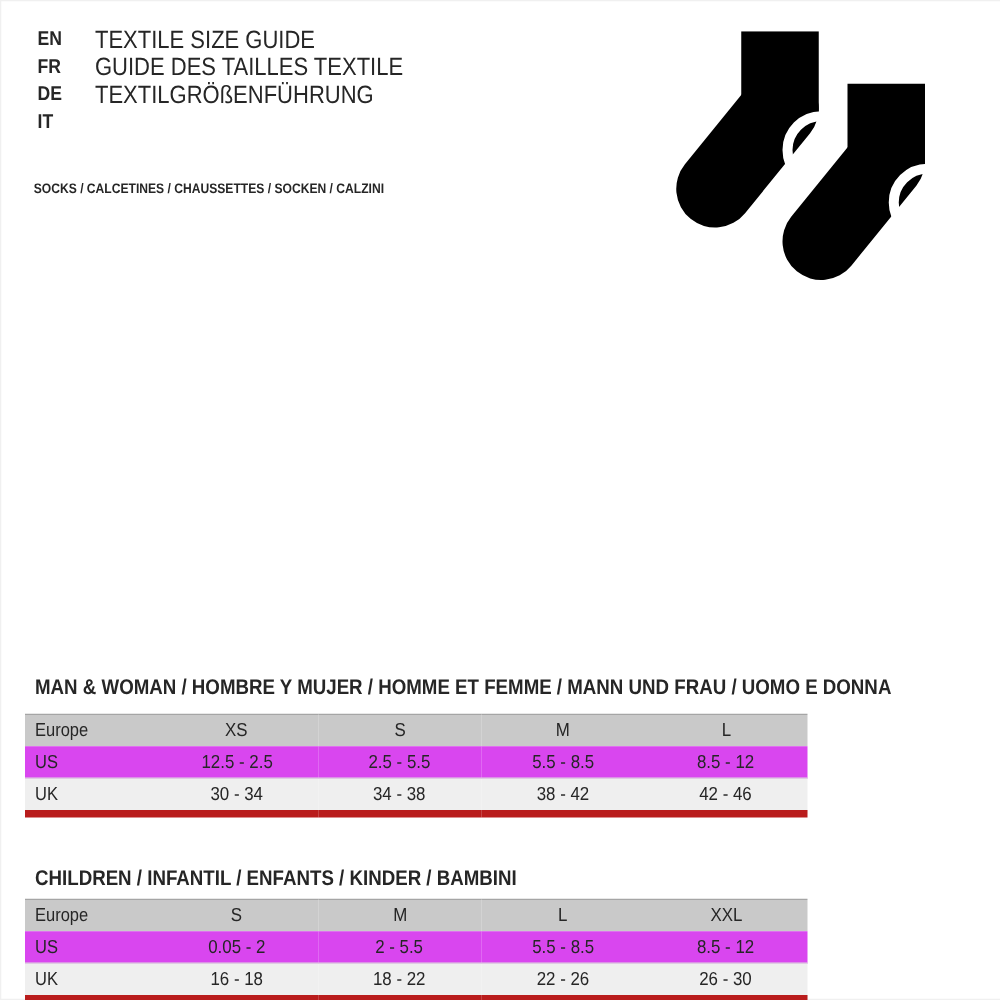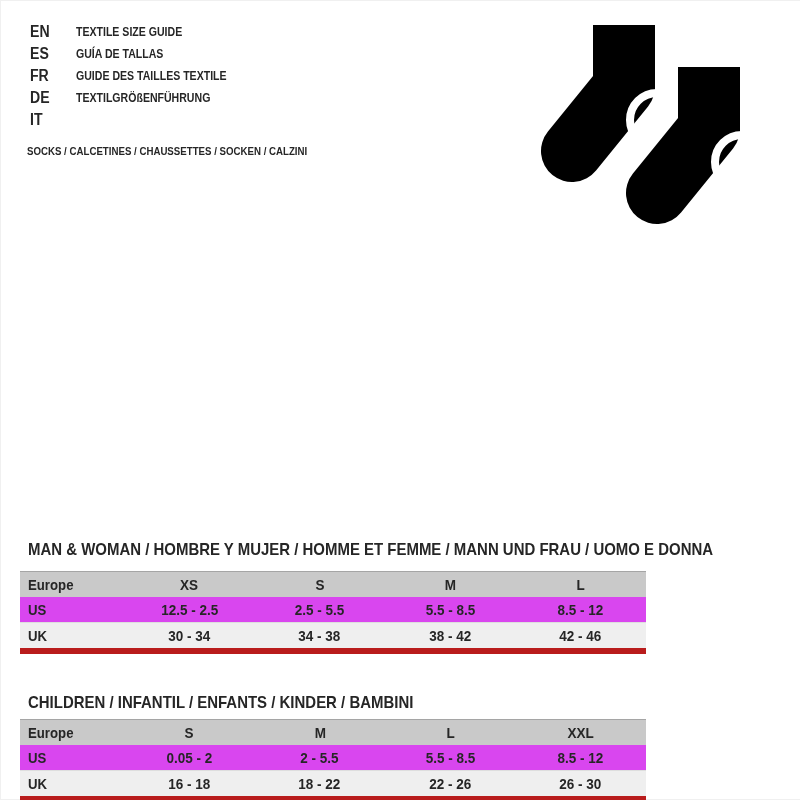--- a/index.html
+++ b/index.html
@@ -19,21 +19,21 @@
   }
 
   
   .condL { display: inline-block; transform: scaleX(0.88); transform-origin: 0 50%; white-space: nowrap; }
   .condC { display: inline-block; transform: scaleX(0.90); transform-origin: 50% 50%; white-space: nowrap; }
 
   
   .lang-list { position: absolute; left: 30px; top: 21px; }
   .lang-row { display: flex; align-items: center; height: 22px; }
   .lang-code  { width: 46px; font-weight: bold; font-size: 16px; }
-  .lang-label { font-weight: bold; font-size: 12px; }
+  .lang-label { font-weight: normal; font-size: 20px; }
 
   .category-line {
     position: absolute; left: 27px; top: 145px;
     font-weight: bold; font-size: 11px;
   }
 
   
   .socks { position: absolute; left: 531px; top: 25px; }
 
   
@@ -45,21 +45,21 @@
   .table-block.second .table-title { margin-top: 42px; margin-bottom: 9px; }
 
   table.size-table {
     width: 100%;
     border-collapse: collapse;
     table-layout: fixed;
   }
   table.size-table col.label-col { width: 104px; }
   table.size-table th, table.size-table td {
     height: 25px; padding: 0;
-    font-weight: bold; font-size: 15px;
+    font-weight: normal; font-size: 15px;
     text-align: center; vertical-align: middle;
   }
   table.size-table th.row-head, table.size-table td.row-label {
     text-align: left; padding-left: 8px;
   }
   table.size-table thead tr {
     background: #c9c9c9;
     border-top: 1px solid #a5a5a5;
   }
   table.size-table tr.row-us { background: #d946ef; border-bottom: 1px solid #dedede; }
@@ -67,24 +67,20 @@
 </style>
 </head>
 <body>
 
 <div class="page">
 
   <div class="lang-list">
     <div class="lang-row">
       <span class="lang-code"><span class="condL">EN</span></span>
       <span class="lang-label"><span class="condL">TEXTILE SIZE GUIDE</span></span>
-    </div>
-    <div class="lang-row">
-      <span class="lang-code"><span class="condL">ES</span></span>
-      <span class="lang-label"><span class="condL">GUÍA DE TALLAS</span></span>
     </div>
     <div class="lang-row">
       <span class="lang-code"><span class="condL">FR</span></span>
       <span class="lang-label"><span class="condL">GUIDE DES TAILLES TEXTILE</span></span>
     </div>
     <div class="lang-row">
       <span class="lang-code"><span class="condL">DE</span></span>
       <span class="lang-label"><span class="condL">TEXTILGRÖßENFÜHRUNG</span></span>
     </div>
     <div class="lang-row">

